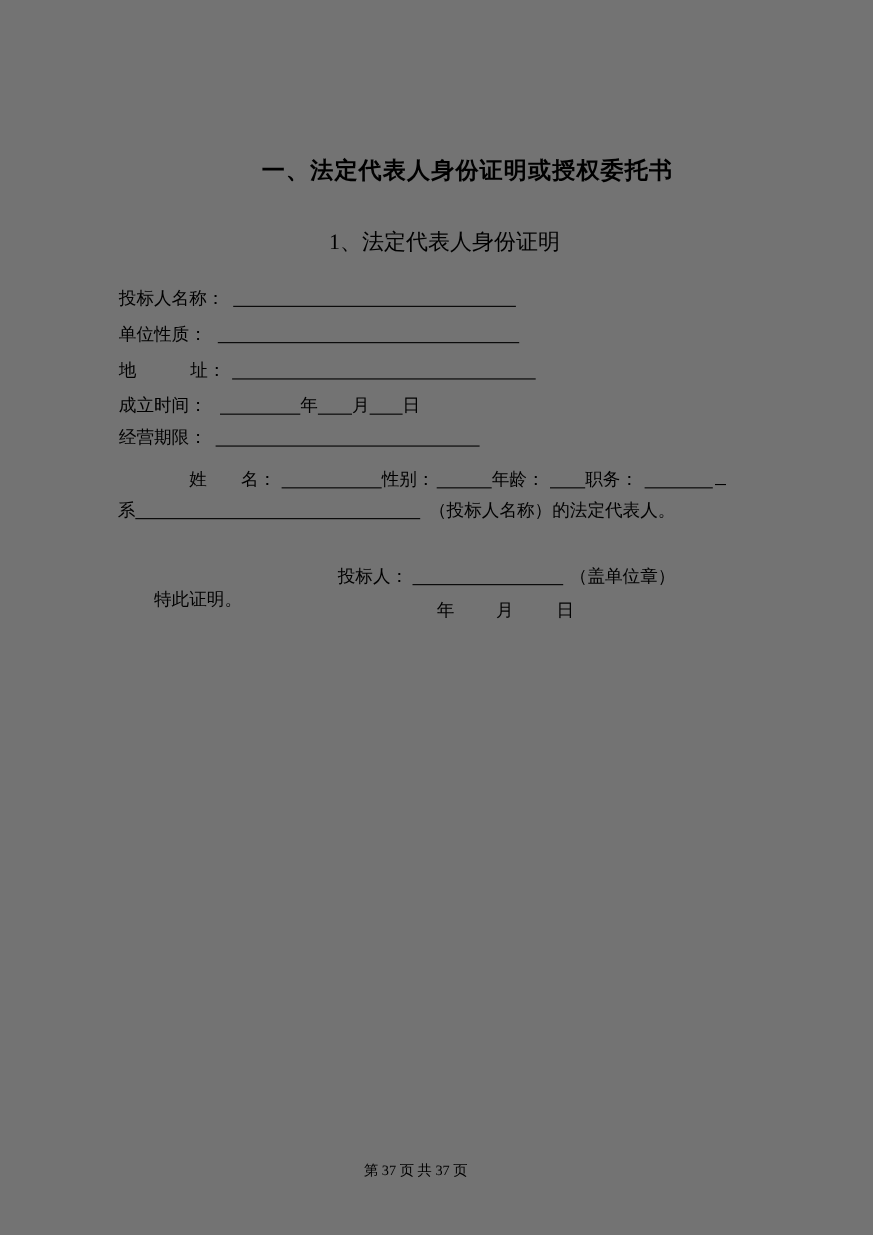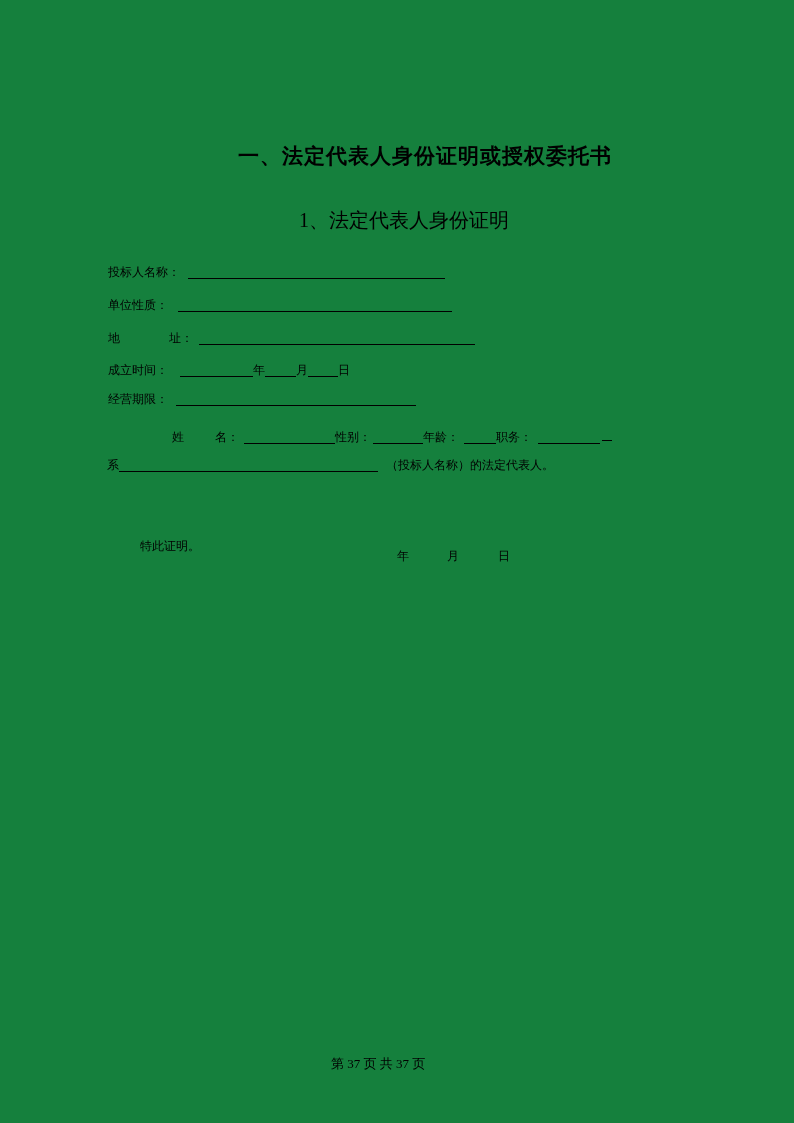--- a/index.html
+++ b/index.html
@@ -11,21 +11,21 @@
     width: 794px;
     height: 1123px;
     position: relative;
     overflow: hidden;
     font-family: "Liberation Serif", serif;
     color: #000000;
   }
   .page {
     position: absolute;
     inset: 0;
-    background: #15803d;
+    background: #737373;
   }
   .doc-title {
     position: absolute;
     top: 143px;
     left: 0;
     width: 794px;
     box-sizing: border-box;
     padding-left: 56px;
     text-align: center;
     font-family: "Liberation Sans", sans-serif;
@@ -42,21 +42,21 @@
     width: 794px;
     box-sizing: border-box;
     padding-left: 14px;
     text-align: center;
     font-size: 20px;
     line-height: 21px;
     white-space: nowrap;
   }
   .line {
     position: absolute;
-    font-size: 12px;
+    font-size: 16px;
     line-height: 20px;
     white-space: nowrap;
   }
   .blank {
     display: inline-block;
     border-bottom: 1px solid #000000;
     height: 15px;
     vertical-align: -3px;
   }
   .spacer {
@@ -140,20 +140,23 @@
   </div>
 
   <div class="line l-statement">
     <span>系</span><span class="blank b-statement"></span><span class="statement-suffix">（投标人名称）的法定代表人。</span>
   </div>
 
   <div class="line l-certify">
     <span>特此证明。</span>
   </div>
 
+  <div class="line l-signature">
+    <span>投标人：</span><span class="blank b-signature"></span><span class="seal-note">（盖单位章）</span>
+  </div>
 
   <div class="line l-date">
     <span>年</span><span class="spacer gap-date-1"></span><span>月</span><span class="spacer gap-date-2"></span><span>日</span>
   </div>
 
   <div class="doc-footer">第 37 页 共 37 页</div>
 
 </div>
 
 </body></html>

